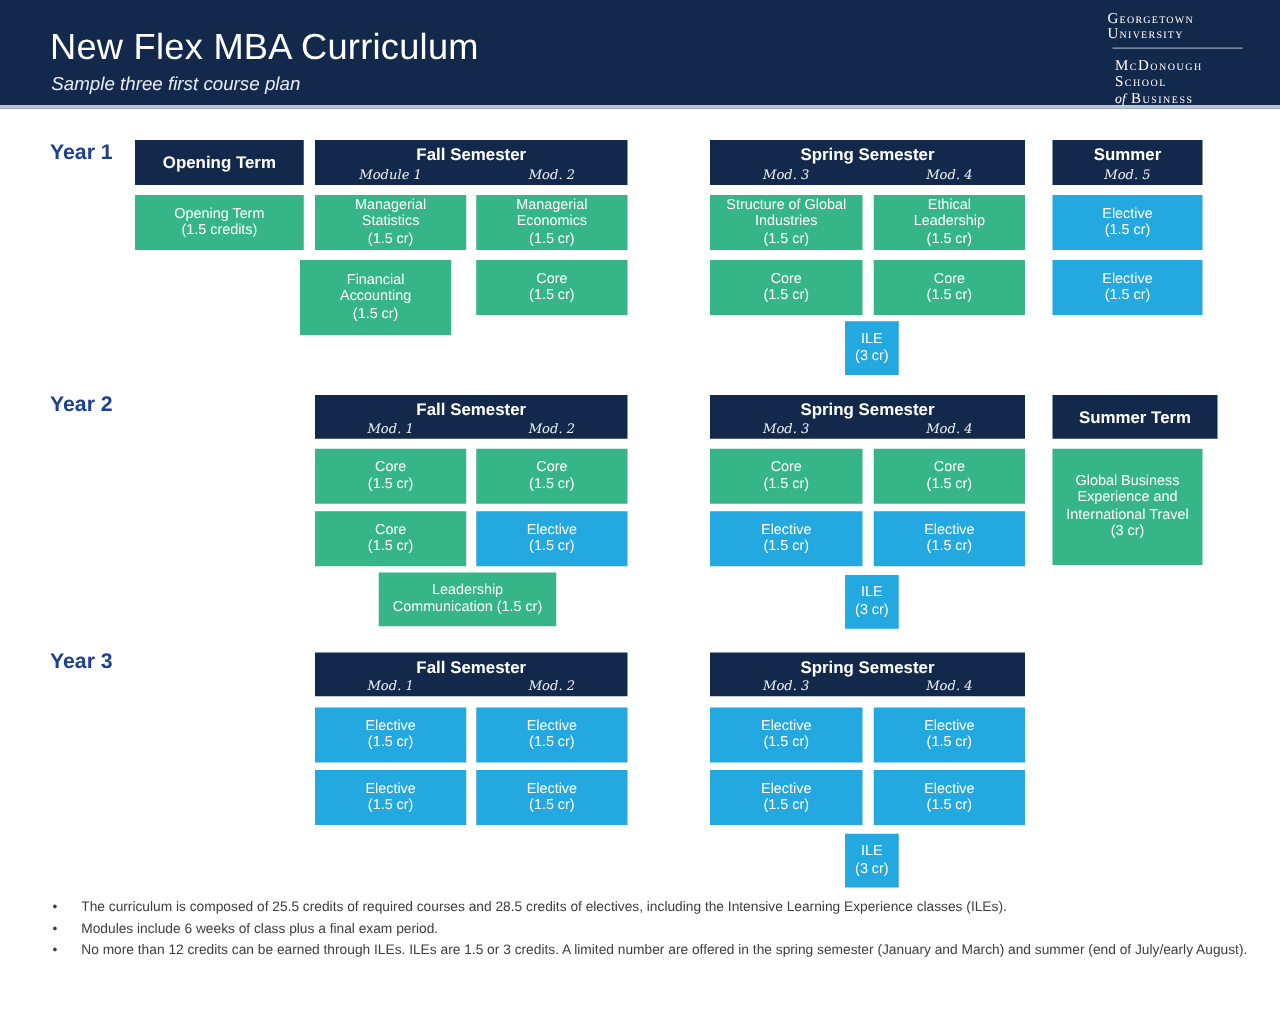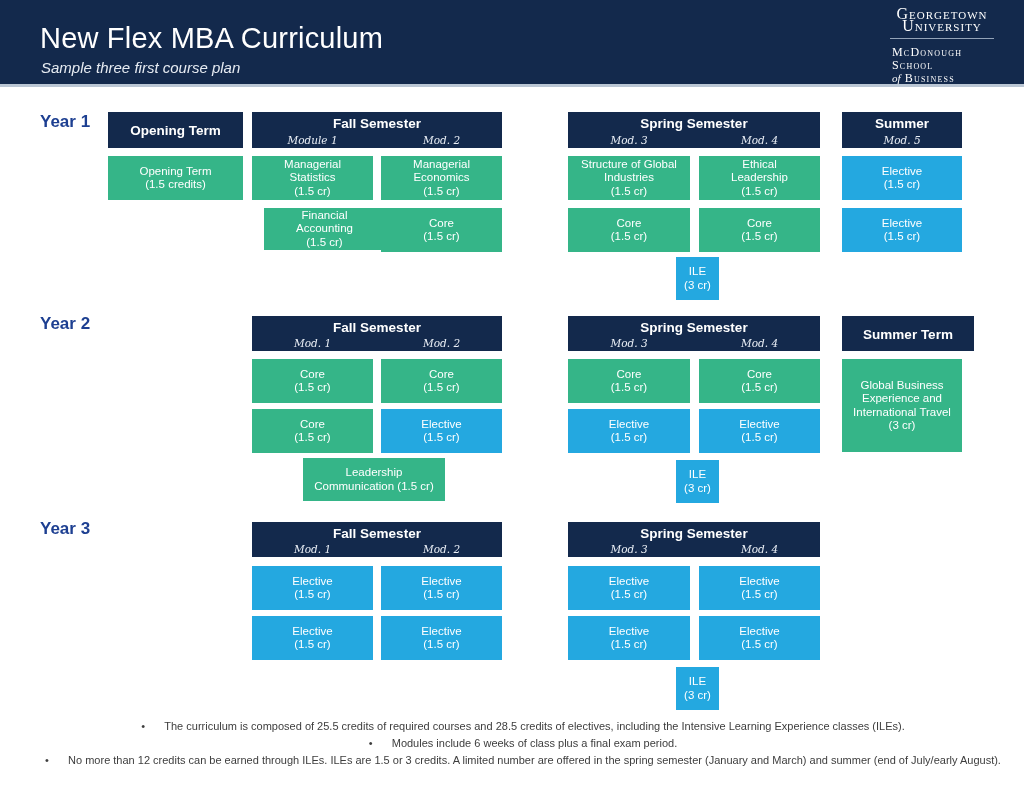--- a/index.html
+++ b/index.html
@@ -5,39 +5,39 @@
   html,body{margin:0;padding:0;background:#ffffff;}
   .stage{position:relative;width:1024px;height:811px;background:#fff;overflow:hidden;
          font-family:"Liberation Sans",sans-serif;
          --navy:#13294c;--green:#35b588;--blue:#24a8e0;--yearblue:#1d3f91;}
   
   .header{position:absolute;left:0;top:0;width:1024px;height:84px;background:var(--navy);
           border-bottom:3px solid #bac6d4;box-sizing:content-box;}
   .title{position:absolute;left:40px;top:22px;font-size:29px;font-weight:normal;color:#ffffff;letter-spacing:.2px;}
   .subtitle{position:absolute;left:41px;top:59px;font-size:15px;font-style:italic;color:#e6ebf2;}
   .logo{position:absolute;right:26px;top:8px;width:112px;color:#ffffff;font-family:"Liberation Serif",serif;}
-  .logo .uni{text-align:center;font-variant:small-caps;letter-spacing:1px;font-size:16px;line-height:12px;}
+  .logo .uni{font-variant:small-caps;letter-spacing:1px;font-size:12px;line-height:12px;}
   .logo .rule{height:1px;background:#93a3b8;margin:6px 4px 7px 4px;}
   .logo .sch{font-variant:small-caps;letter-spacing:1.2px;font-size:12px;line-height:13px;padding-left:6px;}
   .logo .of{font-variant:normal;font-style:italic;letter-spacing:0;font-size:11px;}
   
   .ylabel{position:absolute;font-size:17px;font-weight:bold;color:var(--yearblue);}
   .sem{position:absolute;background:var(--navy);color:#fff;box-sizing:border-box;}
   .sem .t{position:absolute;left:0;right:0;top:4px;text-align:center;font-weight:bold;font-size:13.5px;}
   .sem.center .t{top:50%;transform:translateY(-50%);}
   .mod{position:absolute;bottom:2px;text-align:center;font-style:italic;
        font-family:"DejaVu Serif",serif;font-size:10.5px;color:#eaeff6;}
   .course{position:absolute;display:flex;flex-direction:column;justify-content:center;align-items:center;
           color:#fff;font-size:11.5px;line-height:13.5px;text-align:center;box-sizing:border-box;}
   .course.core{background:var(--green);}
   .course.elective{background:var(--blue);}
   
   .notes{position:absolute;left:42px;top:720px;width:962px;margin:0;padding:0;list-style:none;
          font-size:11px;color:#3d3d3d;}
-  .notes li{display:flex;margin-bottom:5px;line-height:12px;justify-content:center;}
+  .notes li{display:flex;margin-bottom:5px;line-height:12px;}
   .notes li::before{content:"\2022";width:23px;flex:none;font-size:11px;}
 </style>
 </head>
 <body>
 
 <div class="stage" id="stage" style="--navy: #13294c; --green: #35b588; --blue: #24a8e0; --yearblue: #1d3f91;">
   <div class="header">
     <div class="title">New Flex MBA Curriculum</div>
     <div class="subtitle">Sample three first course plan</div>
     <div class="logo">
@@ -80,21 +80,21 @@
       <div class="course core" style="left: 252px; top: 156px; width: 121px; height: 44px;">
         <div class="cl">Managerial</div>
         <div class="cl">Statistics</div>
         <div class="cl">(1.5 cr)</div>
       </div>
       <div class="course core" style="left: 381px; top: 156px; width: 121px; height: 44px;">
         <div class="cl">Managerial</div>
         <div class="cl">Economics</div>
         <div class="cl">(1.5 cr)</div>
       </div>
-      <div class="course core" style="left: 264px; top: 208px; width: 121px; height: 42px;">
+      <div class="course core" style="left: 240px; top: 208px; width: 121px; height: 60px;">
         <div class="cl">Financial</div>
         <div class="cl">Accounting</div>
         <div class="cl">(1.5 cr)</div>
       </div>
       <div class="course core" style="left: 381px; top: 208px; width: 121px; height: 44px;">
         <div class="cl">Core</div>
         <div class="cl">(1.5 cr)</div>
       </div>
       <div class="course core" style="left: 568px; top: 156px; width: 122px; height: 44px;">
         <div class="cl">Structure of Global</div>

